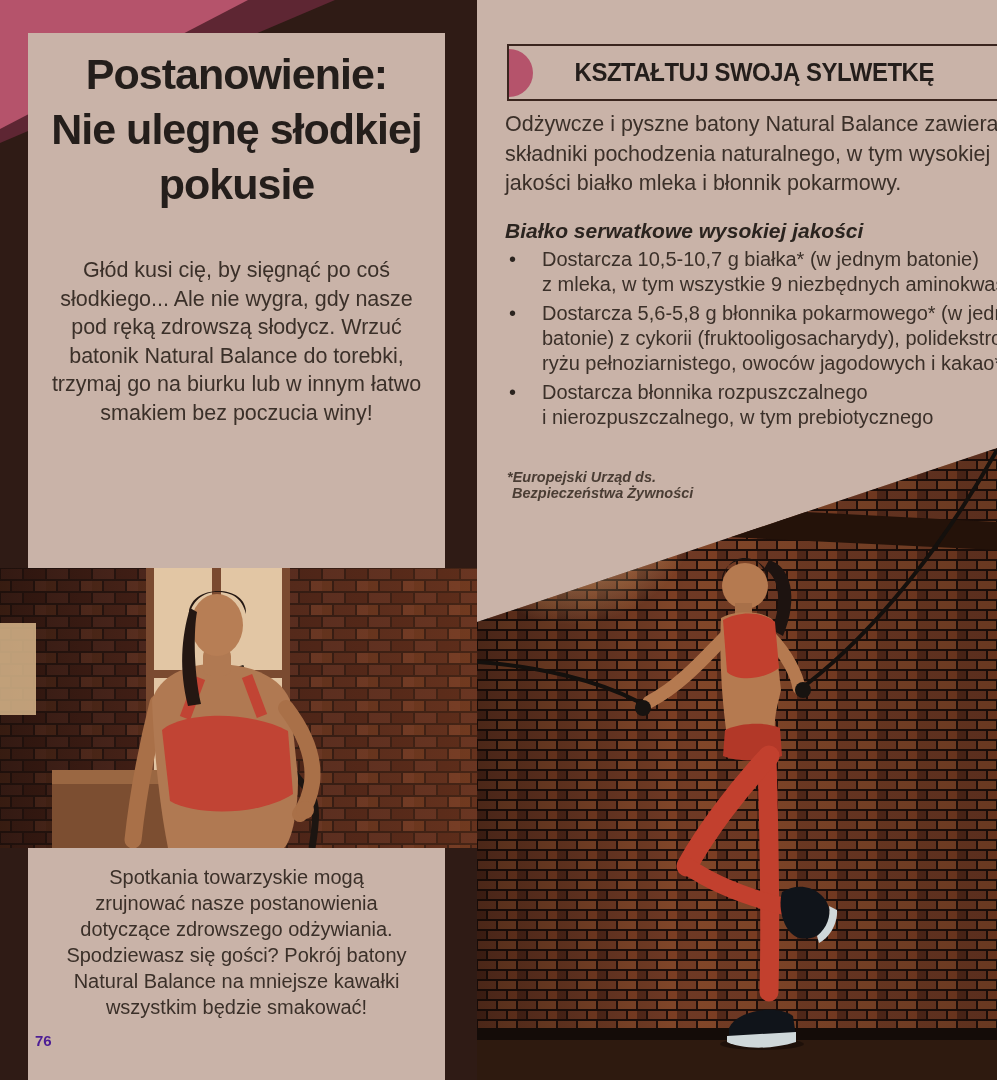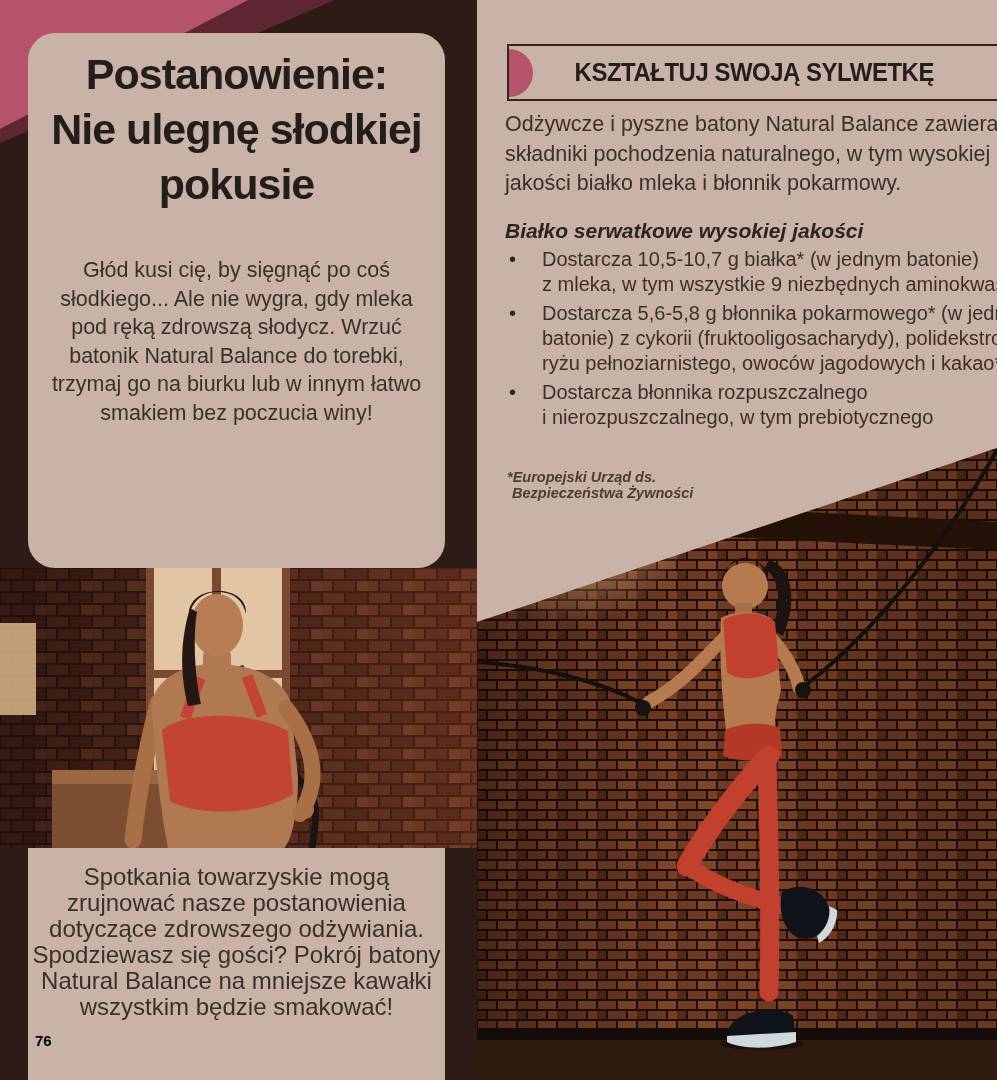--- a/index.html
+++ b/index.html
@@ -11,35 +11,35 @@
     font-family:"Liberation Sans", sans-serif;
   }
   
   .tri{position:absolute;left:0;top:0;}
   .tri-maroon{width:335px;height:143px;background:var(--accent-maroon,#5e2633);
     clip-path:polygon(0 0,100% 0,0 100%);}
   .tri-rose{width:248px;height:129px;background:var(--accent-rose,#b5536b);
     clip-path:polygon(0 0,100% 0,0 100%);}
   
   .card{position:absolute;background:var(--card-beige,#c9b3a8);}
-  .resolution-card{left:28px;top:33px;width:417px;height:535px;border-radius:27px;}
+  .resolution-card{left:28px;top:33px;width:417px;height:535px;}
   .resolution-title{
     margin:14px 6px 0 6px;
     font-size:43px;line-height:55px;font-weight:bold;
     letter-spacing:-1px;text-align:center;
     color:var(--heading-black,#241e1b);
   }
   .resolution-body{margin-top:44px;}
   .center-ln{display:block;text-align:center;white-space:nowrap;
     font-size:21.5px;line-height:28.5px;color:var(--text-dark,#3b3029);}
   .tip-card{left:28px;top:848px;width:417px;height:232px;}
   .tip-body{margin-top:16px;}
-  .tip-body .center-ln{line-height:26px;font-size:24px;}
+  .tip-body .center-ln{line-height:26px;font-size:20px;}
   .page-number{position:absolute;left:7px;top:184px;font-size:15px;
-    font-weight:600;color:#000000;}
+    font-weight:600;color:#4c1d95;}
   
   .photo-left{position:absolute;left:0;top:568px;width:477px;height:280px;}
   .right-col-bg{position:absolute;left:477px;top:0;width:520px;height:640px;
     background:var(--card-beige,#c9b3a8);}
   .photo-right{position:absolute;left:477px;top:440px;width:520px;height:640px;
     clip-path:polygon(0 182px,100% 8px,100% 100%,0 100%);}
   .photo-left svg,.photo-right svg{display:block;width:100%;height:100%;}
   
   .section-header-box{
     position:absolute;left:507px;top:44px;width:520px;height:53px;
@@ -81,21 +81,21 @@
   <div class="tri tri-rose"></div>
 
   <section class="card resolution-card">
     <h1 class="resolution-title">
       <span class="center-ln" style="font-size:inherit;line-height:inherit;color:inherit">Postanowienie:</span>
       <span class="center-ln" style="font-size:inherit;line-height:inherit;color:inherit">Nie ulegnę słodkiej</span>
       <span class="center-ln" style="font-size:inherit;line-height:inherit;color:inherit">pokusie</span>
     </h1>
     <div class="resolution-body">
       <span class="center-ln">Głód kusi cię, by sięgnąć po coś</span>
-      <span class="center-ln">słodkiego... Ale nie wygra, gdy mleka</span>
+      <span class="center-ln">słodkiego... Ale nie wygra, gdy nasze</span>
       <span class="center-ln">pod ręką zdrowszą słodycz. Wrzuć</span>
       <span class="center-ln">batonik Natural Balance do torebki,</span>
       <span class="center-ln">trzymaj go na biurku lub w innym łatwo</span>
       <span class="center-ln">smakiem bez poczucia winy!</span>
     </div>
   </section>
 
   <div class="photo-left" role="img" aria-label="Kobieta ze skakanką na ramionach na tle ceglanej ściany i okna">
     <svg viewBox="0 0 477 280" preserveAspectRatio="none">
       <defs>

